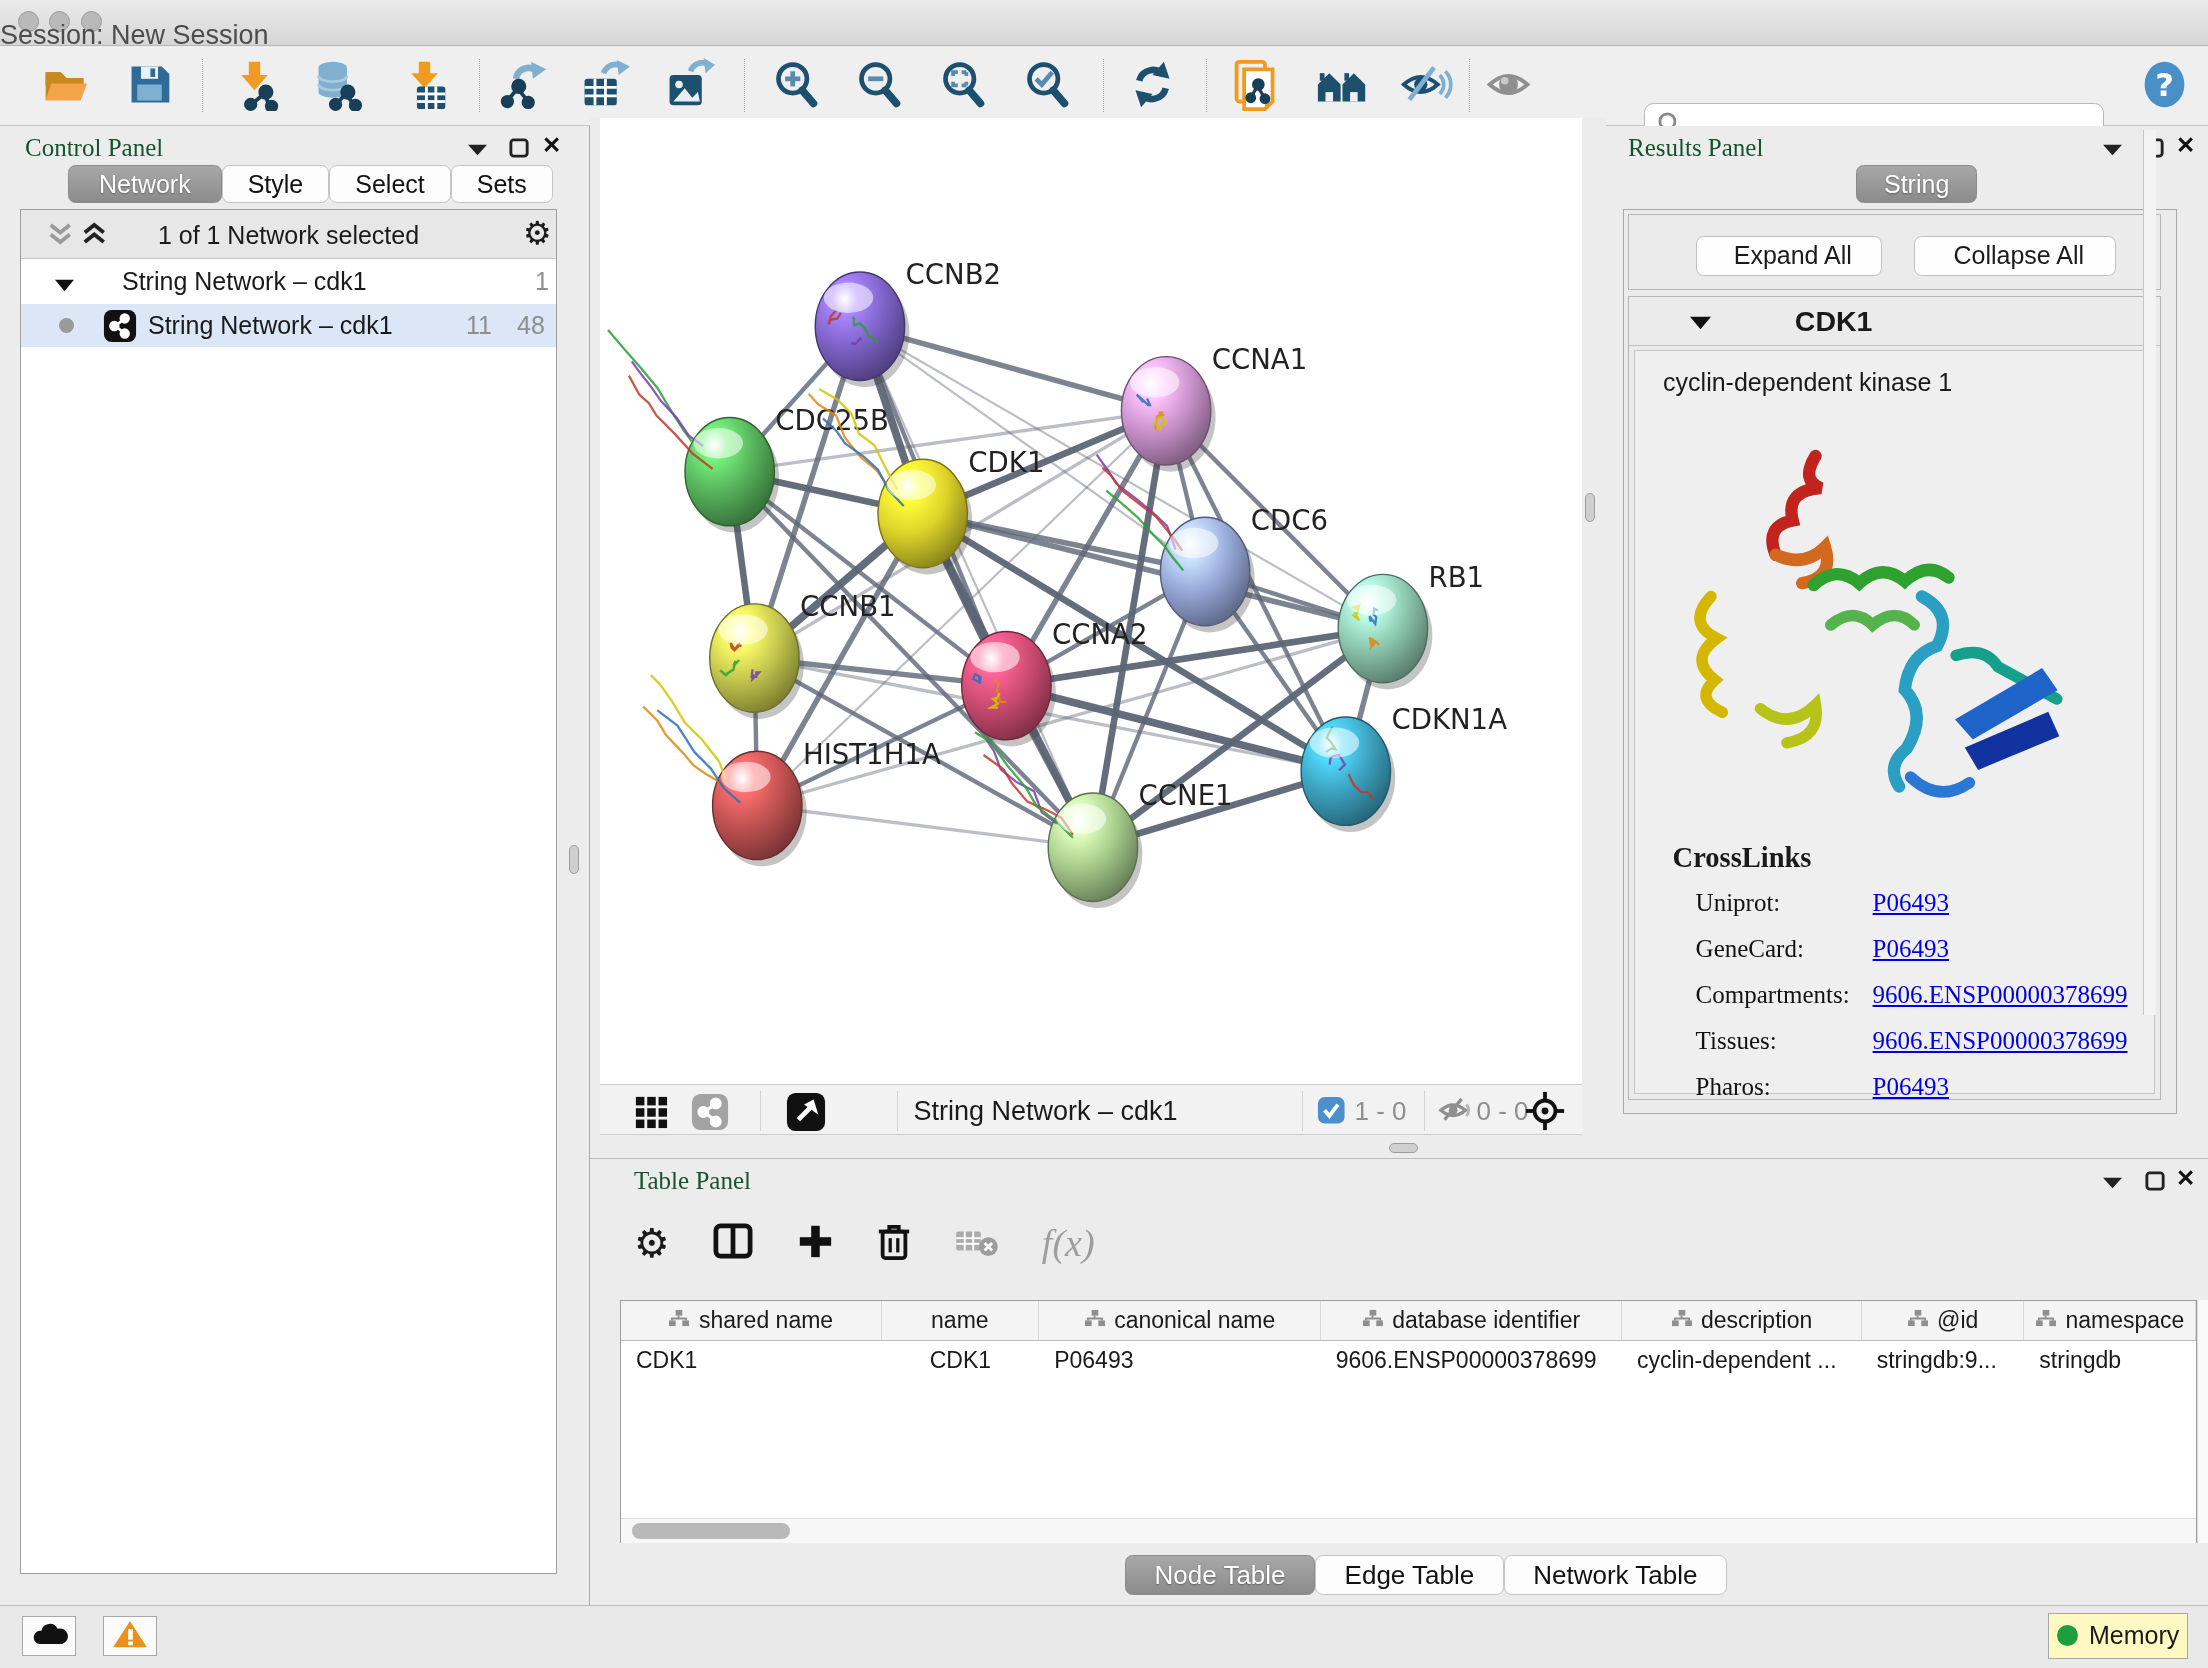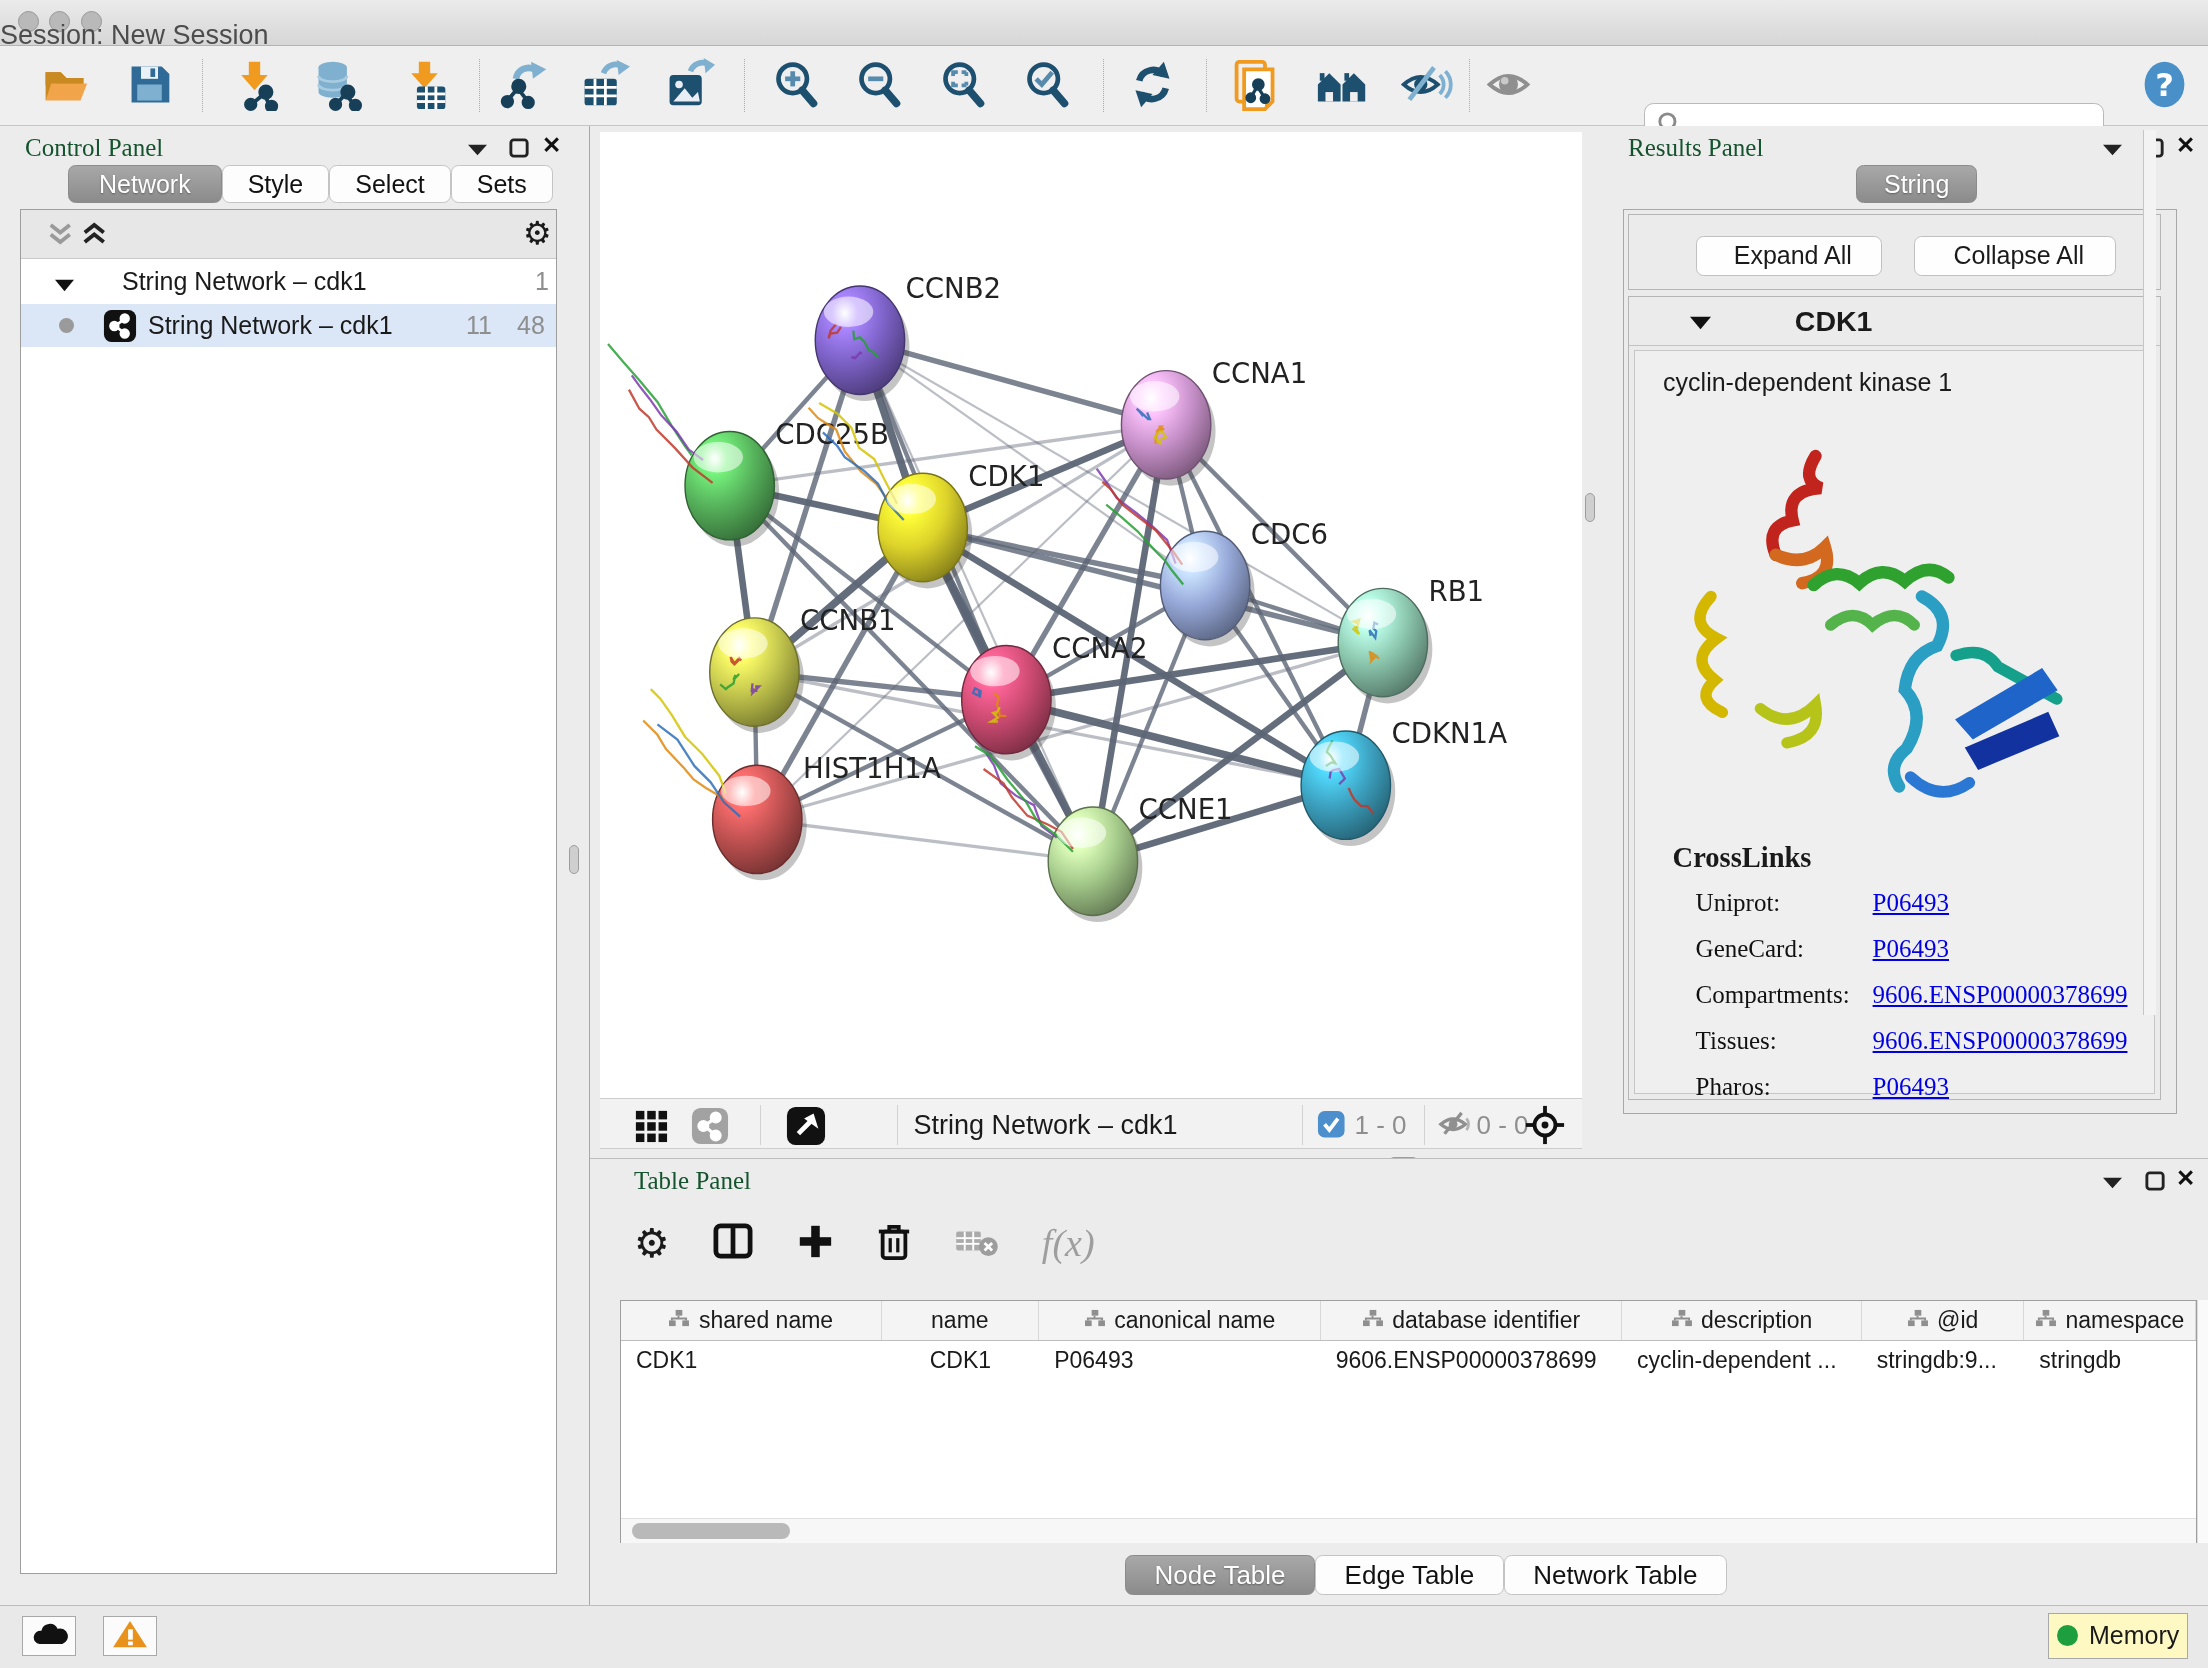--- a/index.html
+++ b/index.html
@@ -30,21 +30,21 @@
   
   #control-panel { left:0; top:126px; width:590px; height:1480px; background:#ececec; border-right:1px solid #a9a9a9; }
   #cp-tabs { left:68px; top:39px; display:flex; }
   #cp-box { left:20px; top:83px; width:537px; height:1365px; background:#fff; border:1px solid #9e9e9e; }
   #cp-header { left:0; top:0; width:100%; height:49px; background:#e7e7e7; border-bottom:1px solid #c9c9c9; }
   #cp-tree-row1 { left:0; top:52px; width:100%; height:39px; font-size:25px; }
   #cp-tree-row2 { left:0; top:94px; width:100%; height:43px; background:#dbe6f6; font-size:25px; }
   .count { color:#8e8e8e; }
 
   
-  #net-area { left:590px; top:132px; width:1016px; height:1033px; background:#ececec; }
+  #net-area { left:590px; top:118px; width:1016px; height:1033px; background:#ececec; }
   #net-canvas { left:9.5px; top:0; width:982px; height:966px; background:#fff; }
   #net-bar { left:9.5px; top:966px; width:982px; height:51px; background:#f2f2f2; border-top:1px solid #cdcdcd; border-bottom:1px solid #cdcdcd; }
   .nbsep { top:5.7px; width:0; height:40px; border-left:1px solid #d2d2d2; }
   .handle-v { width:9.5px; height:28.5px; background:#cfcfcf; border:1px solid #9d9d9d; border-radius:5.7px; }
   .handle-h { width:28.5px; height:9.5px; background:#cfcfcf; border:1px solid #9d9d9d; border-radius:5.7px; }
 
   
   #results-panel { left:1605px; top:126px; width:603px; height:1033px; background:#ececec; }
   #rp-box { left:18px; top:83px; width:554px; height:905px; background:#ebebeb; border:1px solid #a8a8a8; }
   #rp-buttons { left:3.8px; top:3.8px; width:533px; height:76px; border:1px solid #b5b5b5; background:#ebebeb; }
@@ -362,20 +362,21 @@
           </svg>
       </span>
       <span class="abs" style="left:59px; top:11.4px">
         <svg width="28.5" height="27" viewBox="0 0 30 28">
             <g fill="none" stroke="#222" stroke-width="4">
               <polyline points="5,12 15,4 25,12"></polyline>
               <polyline points="5,22 15,14 25,22"></polyline>
             </g>
           </svg>
       </span>
+      <span class="abs" style="left:0; width:100%; text-align:center; top:10.5px; font-size:25px">1 of 1 Network selected</span>
       <span class="abs uni" style="left:502px; top:3.8px; font-size:32px">⚙</span>
     </div>
 
     <div id="cp-tree-row1" class="abs">
       <span class="abs" style="left:32px; top:9.5px">
         <svg width="23" height="19" viewBox="0 0 24 20">
             <polygon points="2,4 22,4 12,16" fill="#111"></polygon>
           </svg>
       </span>
       <span class="abs" style="left:101px; top:4.8px">String Network – cdk1</span>

